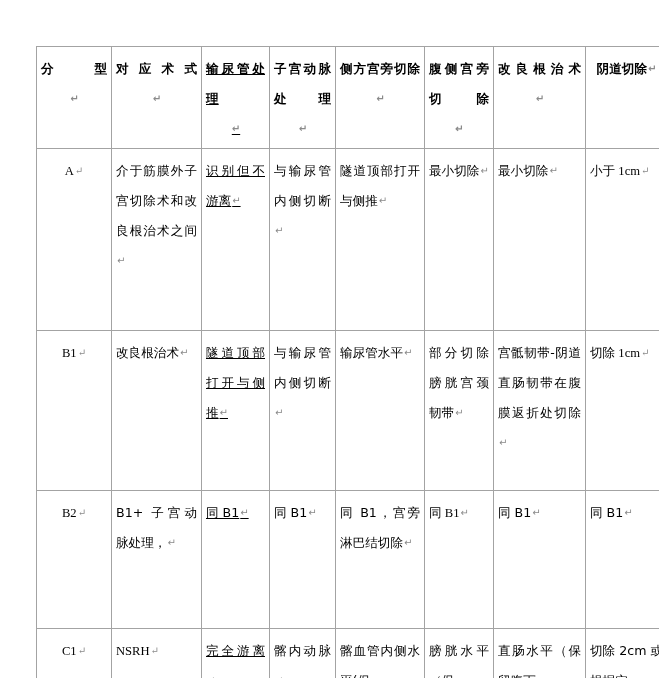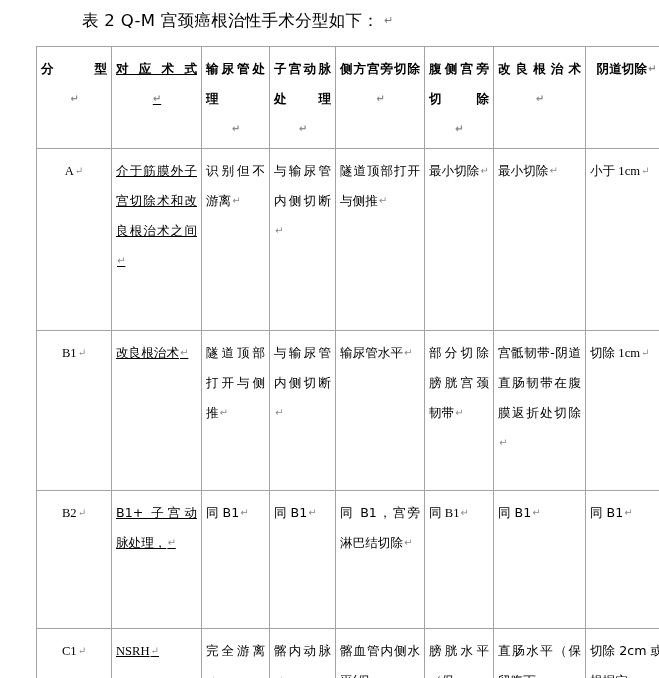--- a/index.html
+++ b/index.html
@@ -54,22 +54,22 @@
     vertical-align: top;
     padding: 7px 4px 4px 4px;
     font-size: 12.6px;
     line-height: 30px;
     color: #000;
     word-break: break-all;
     overflow: hidden;
   }
   
   .c0 { width: 66px; }
-  .c1 { width: 81px; text-decoration: underline; }
-  .c2 { width: 59px; }
+  .c1 { width: 81px; }
+  .c2 { width: 59px; text-decoration: underline; }
   .c3 { width: 57px; }
   .c4 { width: 80px; }
   .c5 { width: 60px; font-family: Liberation Serif, serif; }
   .c6 { width: 83px; }
   .c7 { width: 73px; }
 
   thead td, td.hdr {
     font-weight: bold;
     text-align: center;
   }
@@ -98,23 +98,20 @@
   .justify2 {
     text-align: justify;
     text-align-last: justify;
   }
 </style>
 </head>
 <body>
 
 <div class="page">
 
-  <div class="doc-caption">
-    <span>表 2  Q-M 宫颈癌根治性手术分型如下：</span><span class="pilcrow">↵</span>
-  </div>
 
   <div class="table-wrap">
     <table class="qm">
       <tbody>
         <tr class="row-hdr">
           <td class="c0 hdr"><span class="justify2" style="display:block">分型</span><span class="pilcrow-in">↵</span></td>
           <td class="c1 hdr"><span class="justify2" style="display:block">对应术式</span><span class="pilcrow-in">↵</span></td>
           <td class="c2 hdr"><span class="justify2" style="display:block">输尿管处理</span><span class="pilcrow-in">↵</span></td>
           <td class="c3 hdr"><span class="justify2" style="display:block">子宫动脉处理</span><span class="pilcrow-in">↵</span></td>
           <td class="c4 hdr"><span class="justify2" style="display:block">侧方宫旁切除</span><span class="pilcrow-in">↵</span></td>

